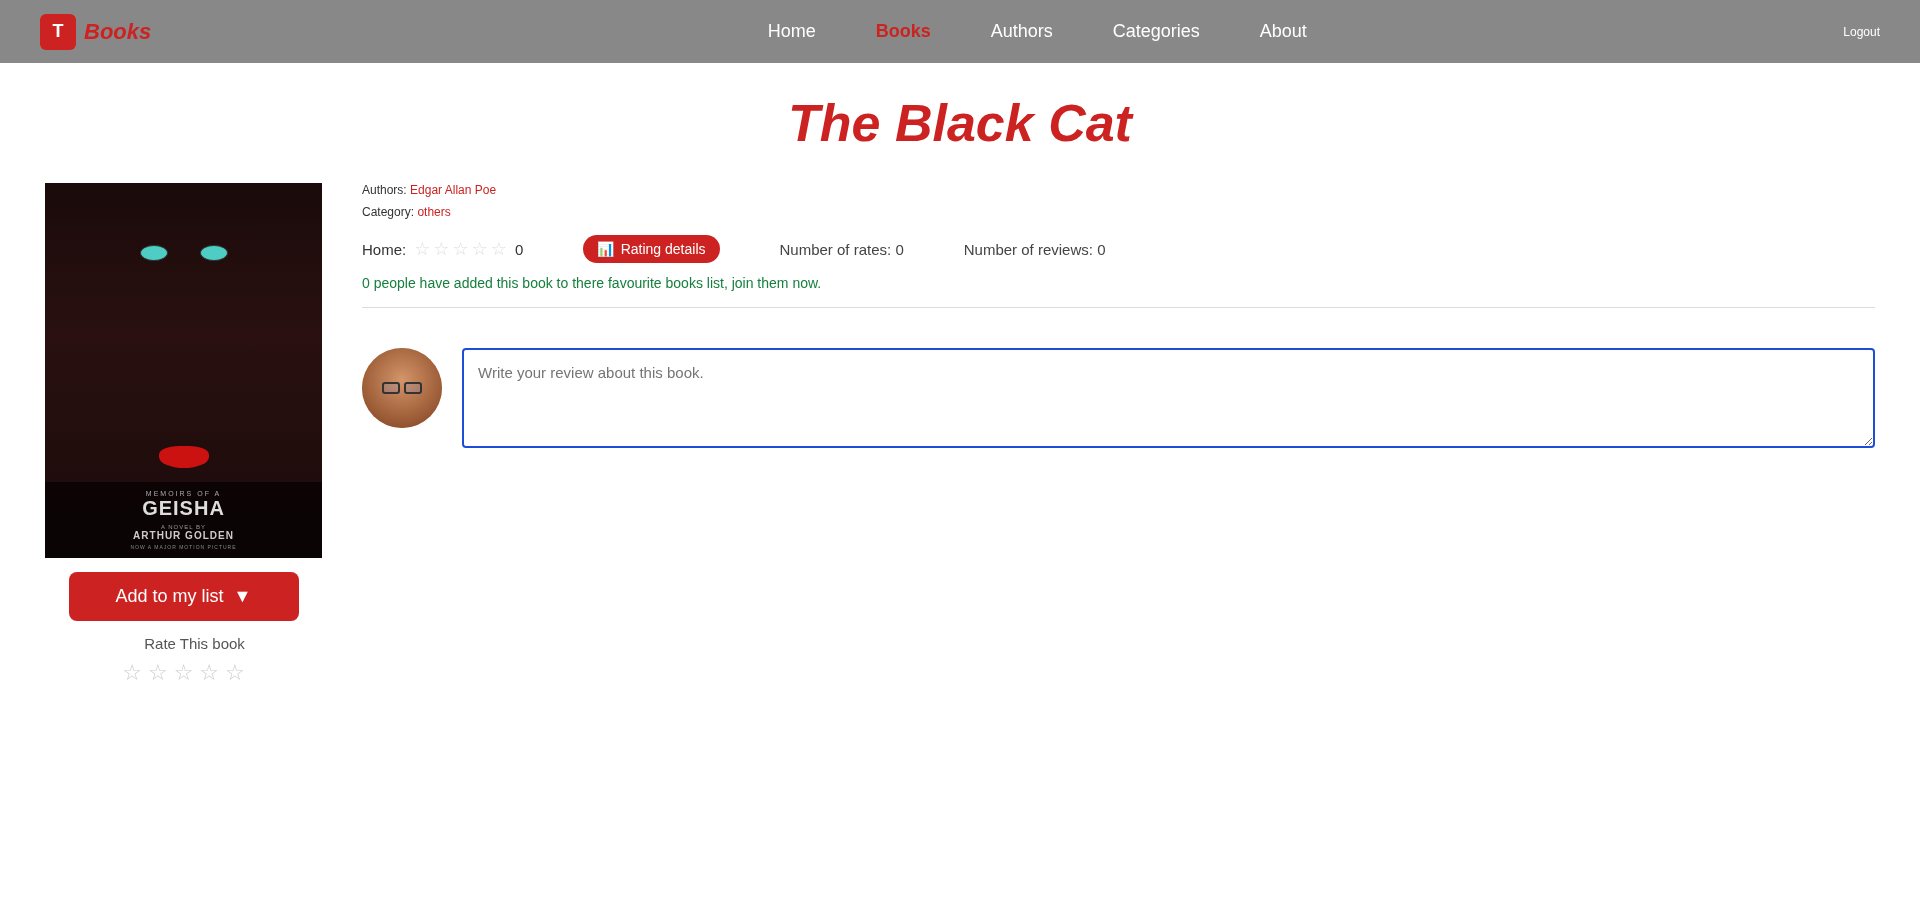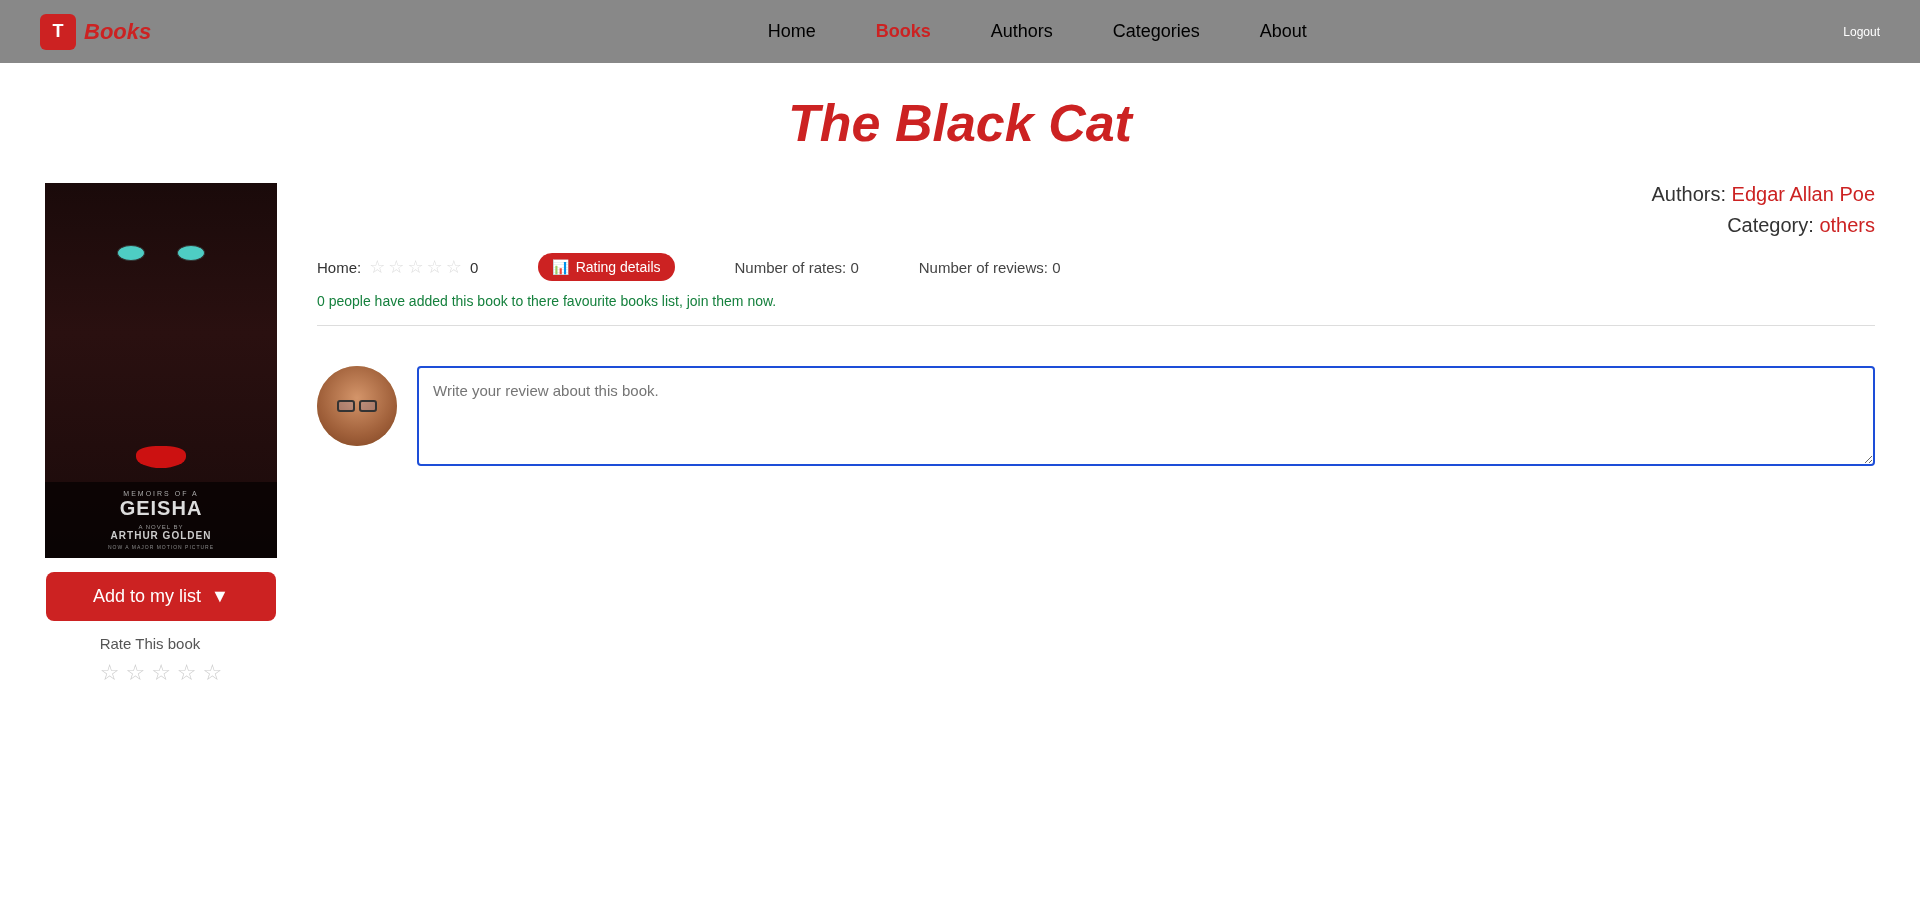--- a/index.html
+++ b/index.html
@@ -38,21 +38,21 @@
       font-weight: bold;
     }
     .nav-links {
       display: flex;
       gap: 60px;
       list-style: none;
       flex: 1;
       justify-content: center;
     }
     .nav-links a {
-      color: #000000;
+      color: #ffffff;
       text-decoration: none;
       font-size: 18px;
     }
     .nav-links a.active {
       color: #cc2222;
       font-weight: bold;
     }
     .nav-logout {
       color: white;
       text-decoration: none;
@@ -83,21 +83,21 @@
 
     .book-cover-section {
       flex-shrink: 0;
       display: flex;
       flex-direction: column;
       align-items: center;
       gap: 14px;
     }
 
     .book-cover {
-      width: 232px;
+      width: 277px;
       height: 375px;
       background: #1a1a1a;
       position: relative;
       overflow: hidden;
       display: flex;
       align-items: flex-end;
       justify-content: center;
     }
 
     
@@ -187,21 +187,21 @@
       cursor: pointer;
       border-radius: 8px;
       display: flex;
       align-items: center;
       gap: 10px;
       width: 230px;
       justify-content: center;
     }
 
     .rate-section {
-      text-align: left;
+      text-align: right;
     }
     .rate-label {
       font-size: 15px;
       color: #555;
       margin-bottom: 8px;
     }
     .stars-row {
       display: flex;
       gap: 6px;
       justify-content: center;
@@ -213,23 +213,22 @@
     }
 
     
     .book-details {
       flex: 1;
     }
     .book-meta {
       margin-bottom: 16px;
     }
     .meta-line {
-      font-size: 20px;
+      font-size: 12px;
       margin-bottom: 8px;
-      text-align: right;
     }
     .meta-link {
       color: #cc2222;
       text-decoration: none;
     }
 
     .rating-row {
       display: flex;
       align-items: center;
       gap: 60px;

